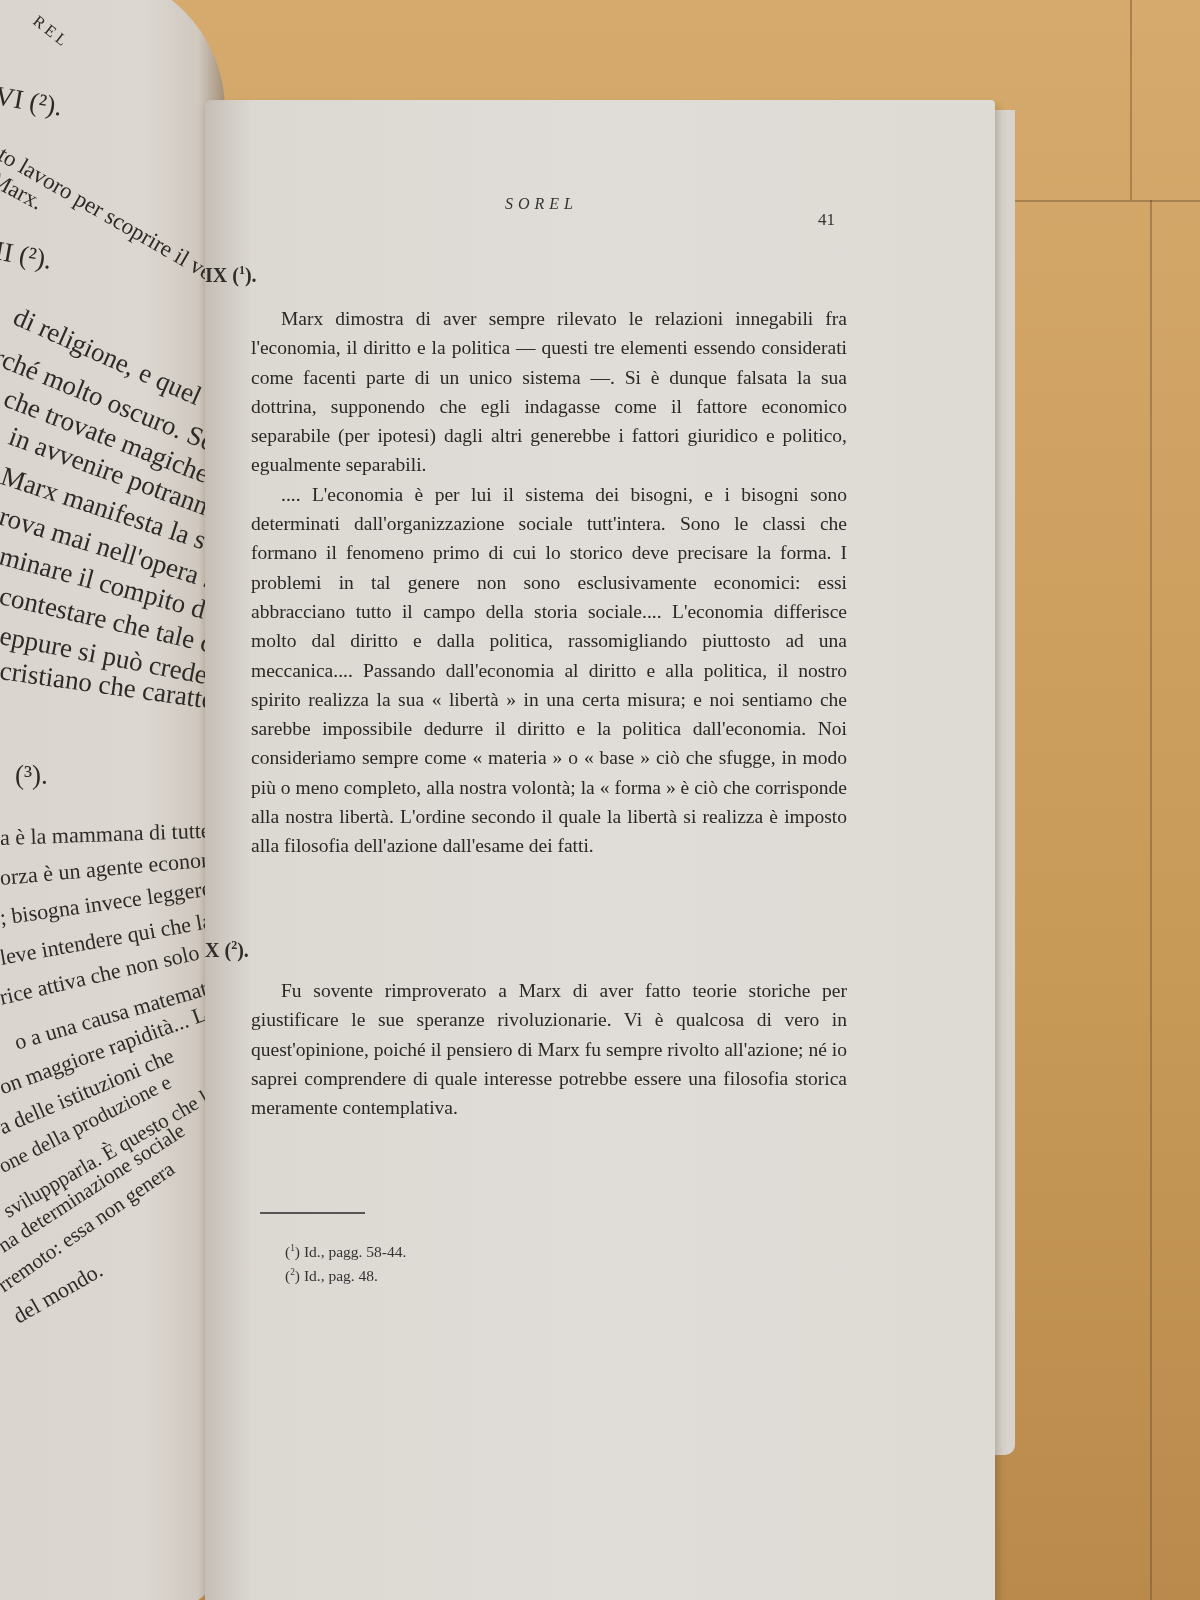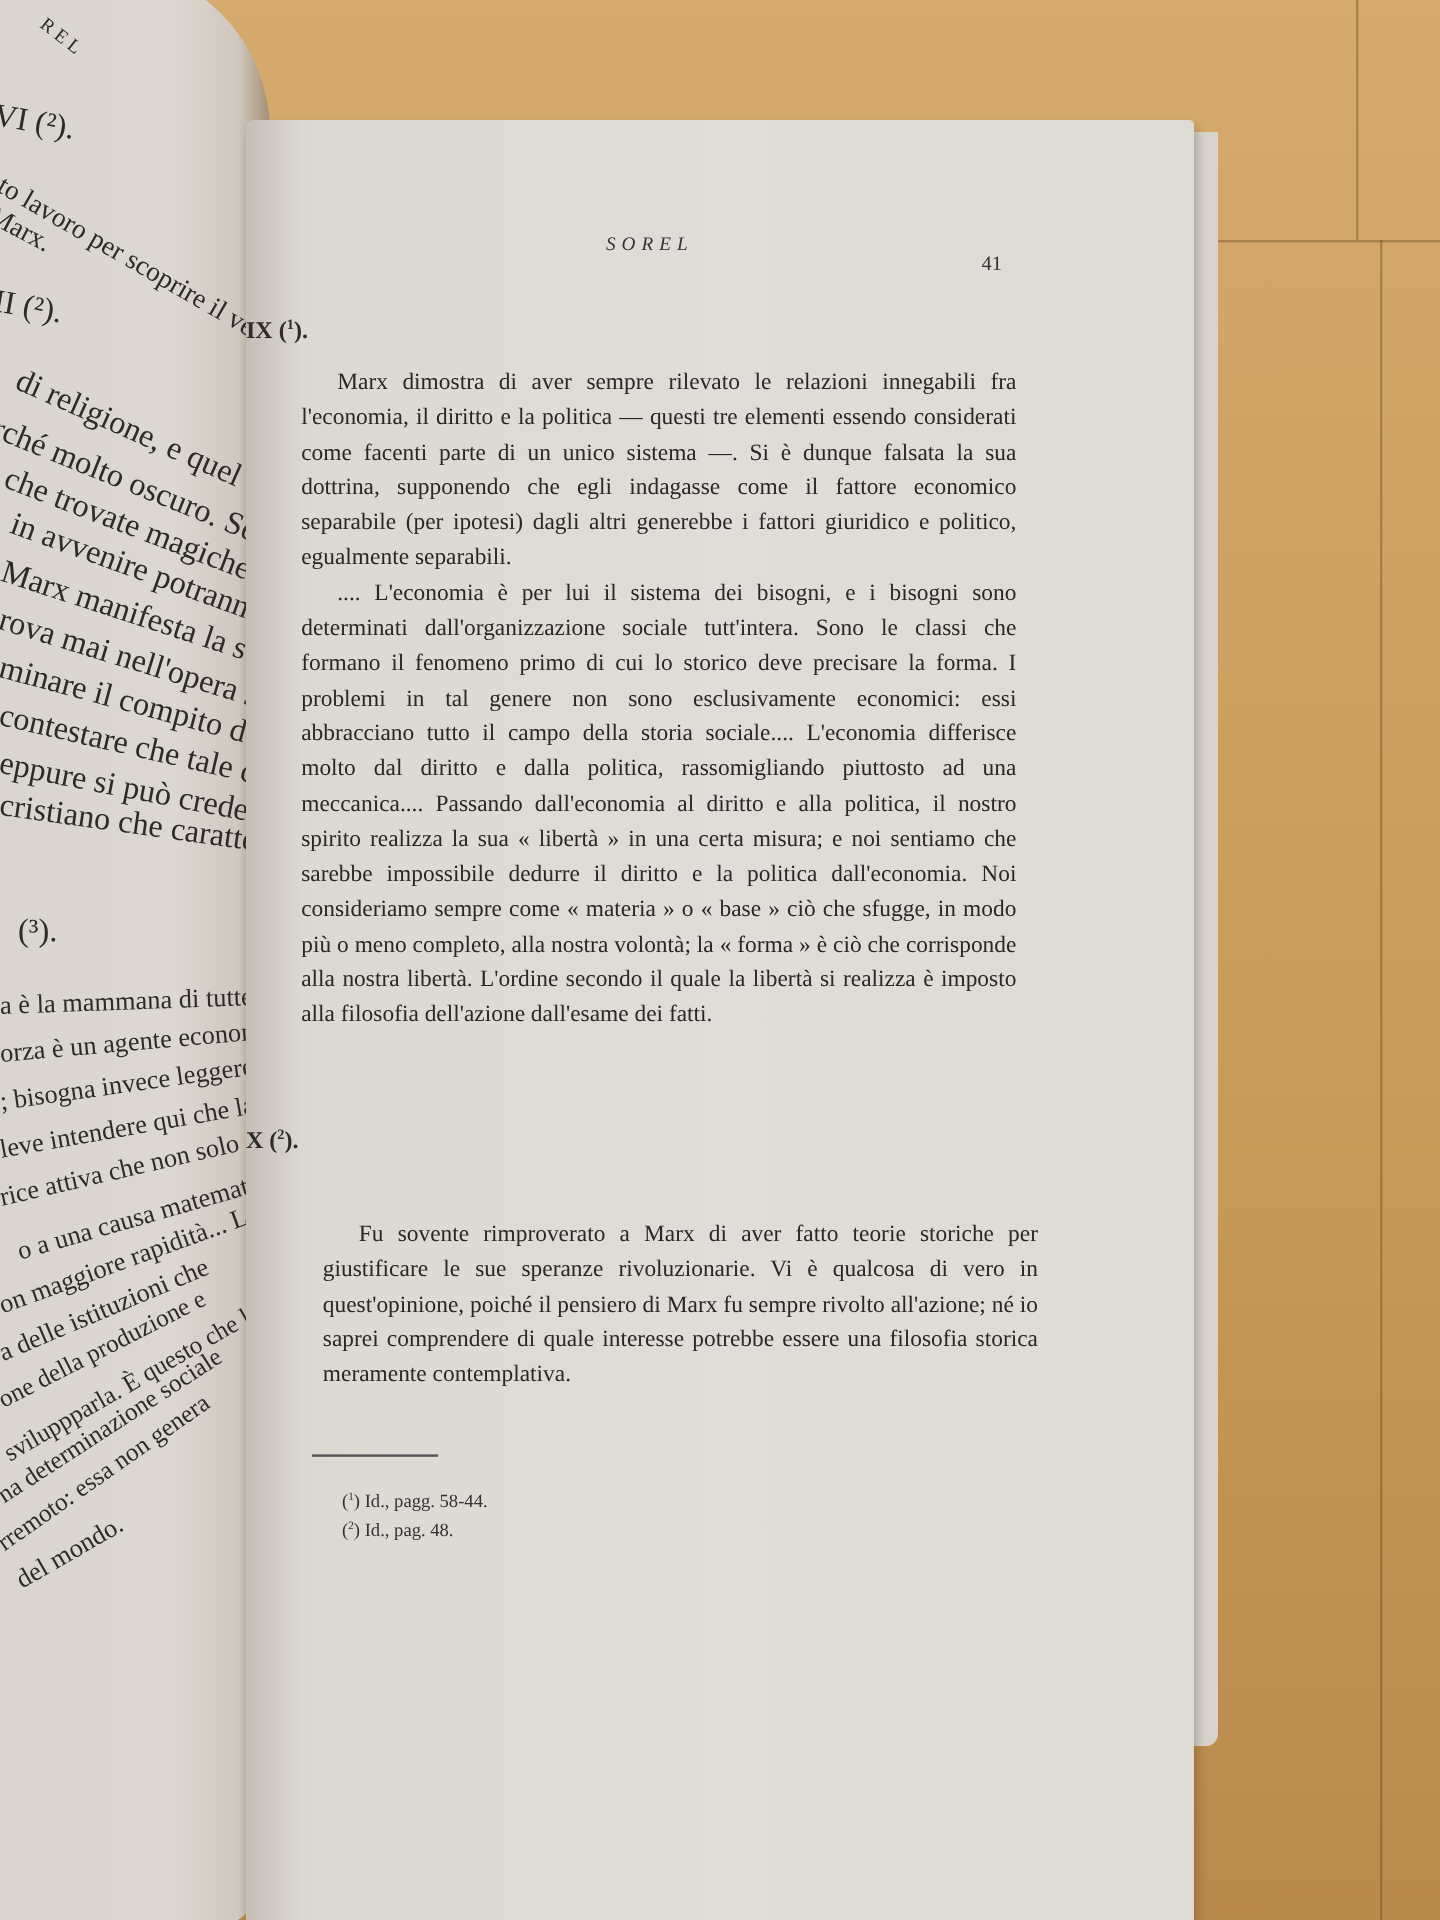--- a/index.html
+++ b/index.html
@@ -109,21 +109,21 @@
   </div>
   <div class="body-text" style="top:204px;">
     <p>Marx dimostra di aver sempre rilevato le relazioni innegabili fra l'economia, il diritto e la politica — questi tre elementi essendo considerati come facenti parte di un unico sistema —. Si è dunque falsata la sua dottrina, supponendo che egli indagasse come il fattore economico separabile (per ipotesi) dagli altri generebbe i fattori giuridico e politico, egualmente separabili.</p>
     <p>.... L'economia è per lui il sistema dei bisogni, e i bisogni sono determinati dall'organizzazione sociale tutt'intera. Sono le classi che formano il fenomeno primo di cui lo storico deve precisare la forma. I problemi in tal genere non sono esclusivamente economici: essi abbracciano tutto il campo della storia sociale.... L'economia differisce molto dal diritto e dalla politica, rassomigliando piuttosto ad una meccanica.... Passando dall'economia al diritto e alla politica, il nostro spirito realizza la sua « libertà » in una certa misura; e noi sentiamo che sarebbe impossibile dedurre il diritto e la politica dall'economia. Noi consideriamo sempre come « materia » o « base » ciò che sfugge, in modo più o meno completo, alla nostra volontà; la « forma » è ciò che corrisponde alla nostra libertà. L'ordine secondo il quale la libertà si realizza è imposto alla filosofia dell'azione dall'esame dei fatti.</p>
   </div>
 
   <div class="section-title" style="top:838px;">
     <span>X</span>
     (<sup>2</sup>).
   </div>
-  <div class="body-text" style="top:914px;margin-left:18px;">
+  <div class="body-text" style="top:876px;">
     <p>Fu sovente rimproverato a Marx di aver fatto teorie storiche per giustificare le sue speranze rivoluzionarie. Vi è qualcosa di vero in quest'opinione, poiché il pensiero di Marx fu sempre rivolto all'azione; né io saprei comprendere di quale interesse potrebbe essere una filosofia storica meramente contemplativa.</p>
   </div>
 
   <div class="footnote-rule"></div>
   <div class="footnotes">
     <div>(<sup>1</sup>) <span>Id., pagg. 58-44.</span></div>
     <div>(<sup>2</sup>) <span>Id., pag. 48.</span></div>
   </div>
 </div>
 

